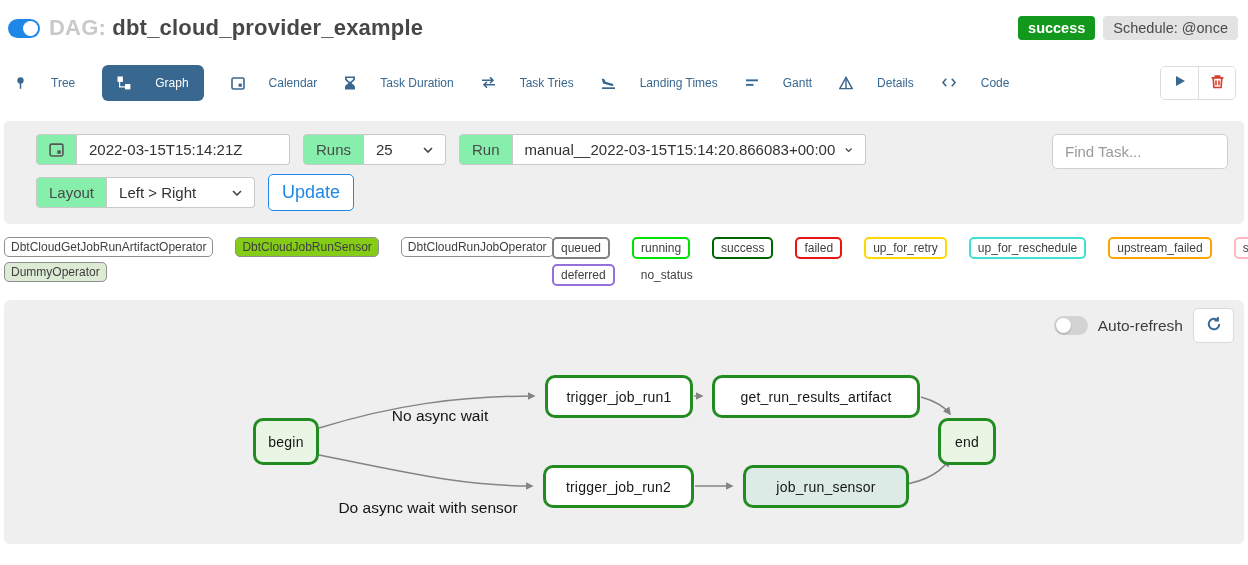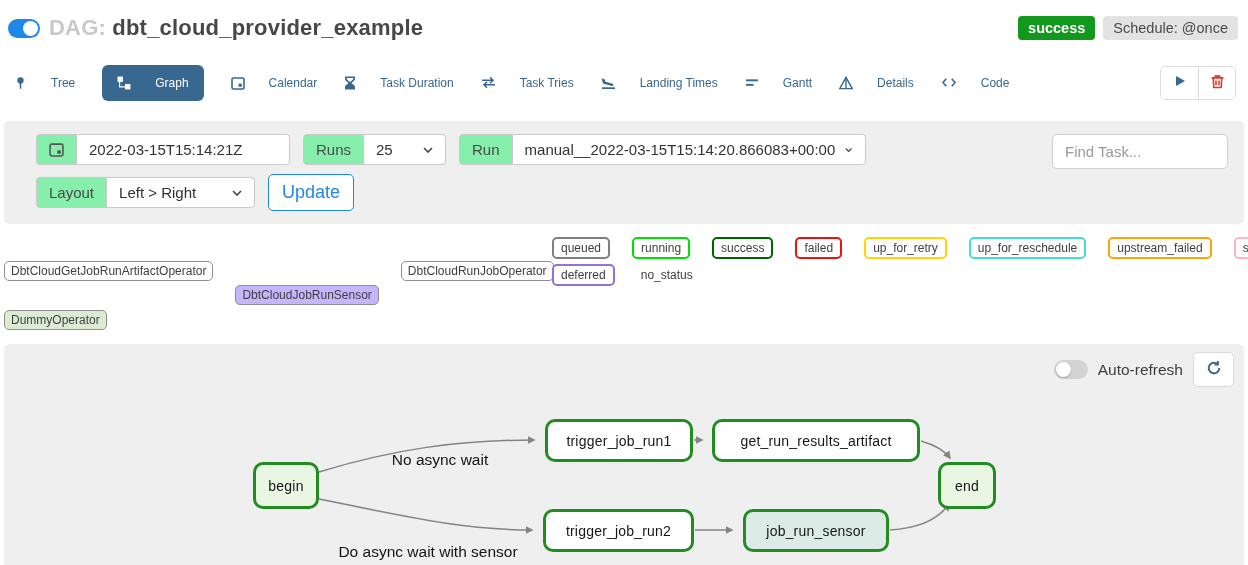--- a/index.html
+++ b/index.html
@@ -230,21 +230,21 @@
       </div>
     </div>
     <button class="update-btn">Update</button>
   </div>
 </div>
 
 <div class="legend">
   <div class="legend-col ops" id="legend-operators">
       <div class="lrow">
         <span class="obadge" style="background: rgb(255, 255, 255);">DbtCloudGetJobRunArtifactOperator</span>
-        <span class="obadge" style="background: #c4b5fd; margin-top: 48px;">DbtCloudJobRunSensor</span>
+        <span class="obadge" style="background: #84cc16;">DbtCloudJobRunSensor</span>
         <span class="obadge" style="background: rgb(255, 255, 255);">DbtCloudRunJobOperator</span>
       </div>
       <div class="lrow">
         <span class="obadge" style="background: rgb(220, 235, 212);">DummyOperator</span>
       </div>
     </div>
   <div class="legend-col" id="legend-statuses">
       <div class="lrow">
         <span class="sbadge" style="border: 2px solid rgb(128, 128, 128);">queued</span>
         <span class="sbadge" style="border: 2px solid rgb(0, 224, 0);">running</span>
@@ -294,19 +294,19 @@
       <path d="M886,186 C918,184 936,173 945,160" marker-end="url(#arrow)"></path>
     </g>
   </svg>
 
   <div id="graph-nodes">
       <div class="node" style="left: 249px; top: 118px; width: 66px; height: 47px; background: rgb(233, 246, 227);">begin</div>
       <div class="node" style="left: 541px; top: 75px; width: 148px; height: 43px; background: rgb(255, 255, 255);">trigger_job_run1</div>
       <div class="node" style="left: 708px; top: 75px; width: 208px; height: 43px; background: rgb(255, 255, 255);">get_run_results_artifact</div>
       <div class="node" style="left: 934px; top: 118px; width: 58px; height: 47px; background: rgb(233, 246, 227);">end</div>
       <div class="node" style="left: 539px; top: 165px; width: 151px; height: 43px; background: rgb(255, 255, 255);">trigger_job_run2</div>
-      <div class="node" style="left: 739px; top: 165px; width: 146px; height: 43px; background: rgb(220, 235, 230);">job_run_sensor</div>
+      <div class="node" style="left: 739px; top: 165px; width: 166px; height: 43px; background: rgb(220, 235, 230);">job_run_sensor</div>
     </div>
   <div id="edge-labels">
       <div class="edge-label" style="left: 436px; top: 116px;">No async wait</div>
       <div class="edge-label" style="left: 424px; top: 208px;">Do async wait with sensor</div>
     </div>
 </div>
 
 </body></html>

